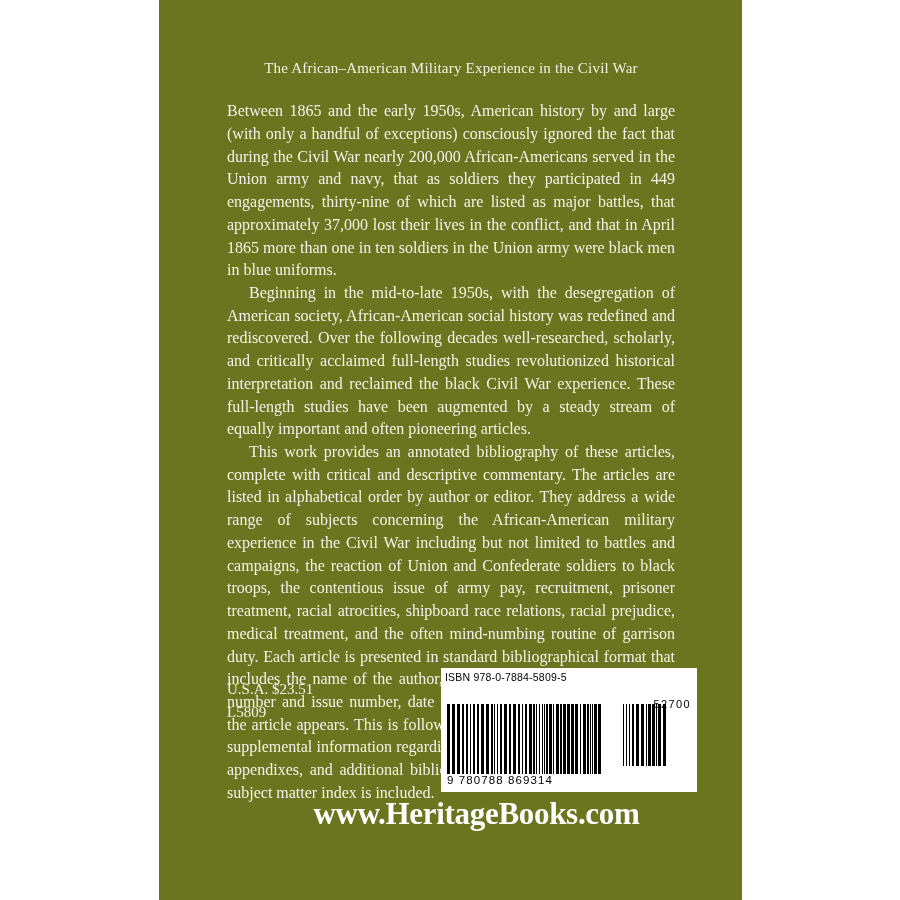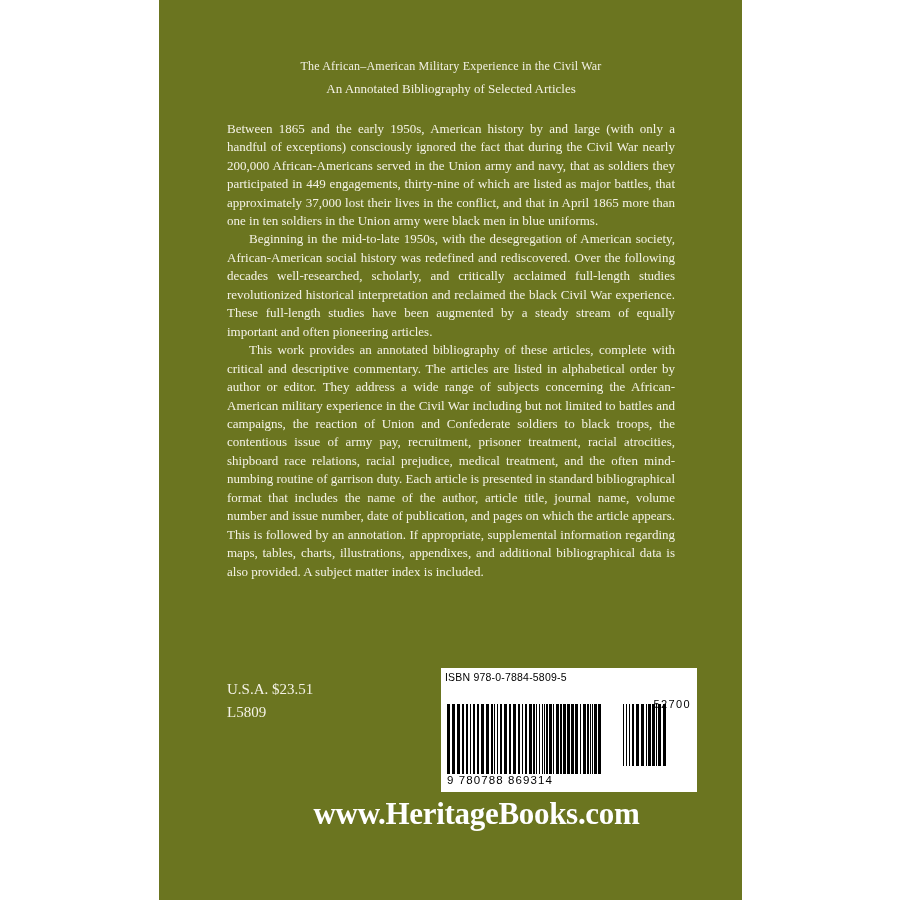--- a/index.html
+++ b/index.html
@@ -35,39 +35,39 @@
     top: 0;
     width: 448px;
     height: 900px;
   }
   .title-block {
     padding-top: 58px;
     text-align: center;
     color: #f2f0e4;
   }
   .title-line1 {
-    font-size: 12px;
+    font-size: 15px;
     letter-spacing: 0.2px;
     line-height: 1.35;
   }
   .title-line2 {
     font-size: 13px;
     margin-top: 6px;
     line-height: 1.35;
   }
   .author {
     text-align: center;
     color: #f2f0e4;
     font-size: 12.5px;
     margin-top: 26px;
   }
   .body-text {
     margin-top: 22px;
     color: #f4f2e6;
-    font-size: 13px;
+    font-size: 16px;
     line-height: 1.42;
     text-align: justify;
     text-justify: inter-word;
   }
   .body-text p {
     margin: 0;
     text-indent: 22px;
   }
   .body-text p.first {
     text-indent: 0;
@@ -156,21 +156,20 @@
 </head>
 <body>
 
 <div id="page">
   <div class="cover">
 
     <div class="inner">
 
       <div class="title-block">
         <div class="title-line1">The African–American Military Experience in the Civil War</div>
-        <div class="title-line2">An Annotated Bibliography of Selected Articles</div>
       </div>
 
 
       <div class="body-text">
         <p class="first">Between 1865 and the early 1950s, American history by and large (with only a handful of exceptions) consciously ignored the fact that during the Civil War nearly 200,000 African-Americans served in the Union army and navy, that as soldiers they participated in 449 engagements, thirty-nine of which are listed as major battles, that approximately 37,000 lost their lives in the conflict, and that in April 1865 more than one in ten soldiers in the Union army were black men in blue uniforms.</p>
         <p>Beginning in the mid-to-late 1950s, with the desegregation of American society, African-American social history was redefined and rediscovered. Over the following decades well-researched, scholarly, and critically acclaimed full-length studies revolutionized historical interpretation and reclaimed the black Civil War experience. These full-length studies have been augmented by a steady stream of equally important and often pioneering articles.</p>
         <p>This work provides an annotated bibliography of these articles, complete with critical and descriptive commentary. The articles are listed in alphabetical order by author or editor. They address a wide range of subjects concerning the African-American military experience in the Civil War including but not limited to battles and campaigns, the reaction of Union and Confederate soldiers to black troops, the contentious issue of army pay, recruitment, prisoner treatment, racial atrocities, shipboard race relations, racial prejudice, medical treatment, and the often mind-numbing routine of garrison duty. Each article is presented in standard bibliographical format that includes the name of the author, article title, journal name, volume number and issue number, date of publication, and pages on which the article appears. This is followed by an annotation. If appropriate, supplemental information regarding maps, tables, charts, illustrations, appendixes, and additional bibliographical data is also provided. A subject matter index is included.</p>
       </div>
     </div>
 

